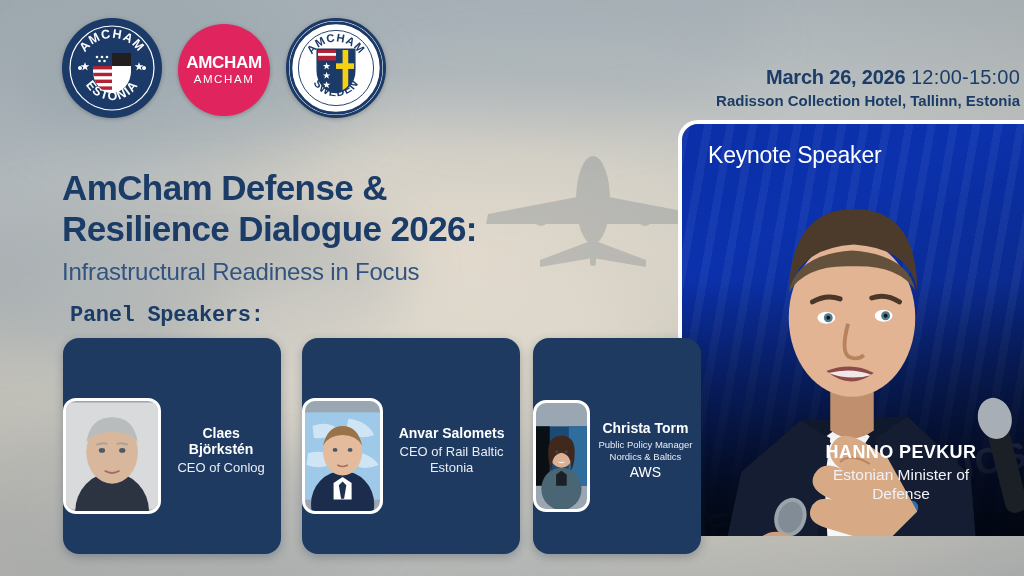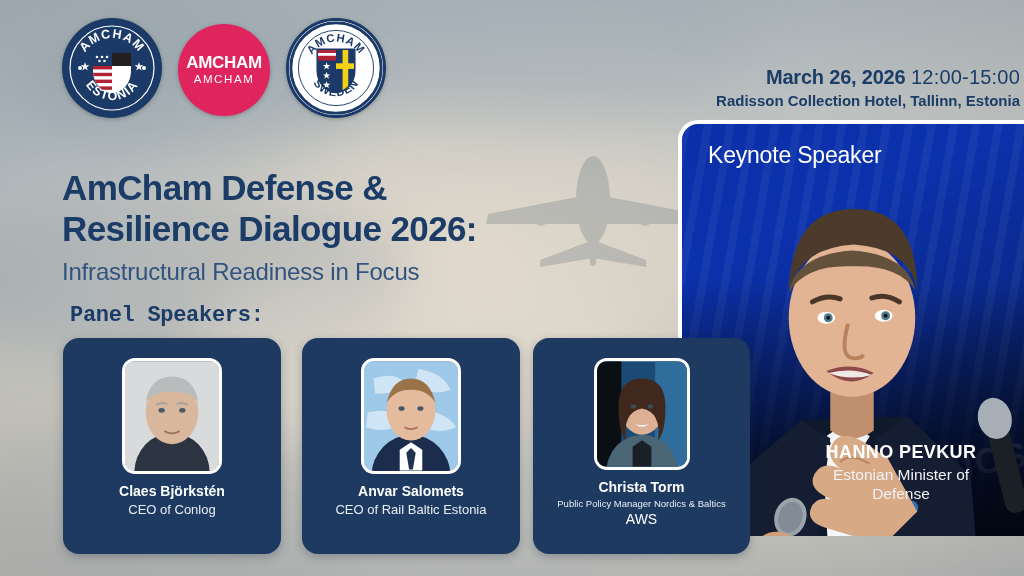--- a/index.html
+++ b/index.html
@@ -58,24 +58,24 @@
   .title h1{ color:#1c3c68; font-size:35px; font-weight:bold; line-height:1.17; letter-spacing:-.6px; }
   .title h2{ color:#31537f; font-size:24px; font-weight:normal; line-height:1.2; margin-top:8px; letter-spacing:-.2px; }
 
   
   .panel-head{ position:absolute; left:70px; top:303px;
                color:#1c3c68; font-size:22px; font-weight:bold; letter-spacing:-.3px;font-family:Liberation Mono, monospace; }
 
   
   .card{ position:absolute; top:338px; width:218px; height:216px;
          background:#1e3a61; border-radius:16px; box-shadow:0 3px 10px rgba(30,45,70,.30);
-         display:flex; flex-direction:column; align-items:center; }
+         display:flex; flex-direction:row; align-items:center; }
   .card-1{ left:63px; }
   .card-2{ left:302px; }
-  .card-3{ left:533px; width:217px; z-index:6; }
+  .card-3{ left:533px; width:168px; z-index:6; }
   .portrait{ width:100px; height:116px; margin-top:20px; border-radius:13px;
              border:3px solid #fff; overflow:hidden; background:#9aa6b2; position:relative; }
   .card-3 .portrait{ width:96px; height:112px; }
   .card-text{ margin-top:9px; text-align:center; padding:0 8px; }
   .sp-name{ color:#fff; font-size:14px; font-weight:bold; line-height:1.2; }
   .sp-role{ color:#e8edf4; font-size:13px; line-height:1.25; margin-top:2px; }
   .sp-role-sm{ color:#e8edf4; font-size:9.5px; line-height:1.25; margin-top:2px; }
   .sp-org{ color:#fff; font-size:14px; line-height:1.25; margin-top:1px; }
 
   

